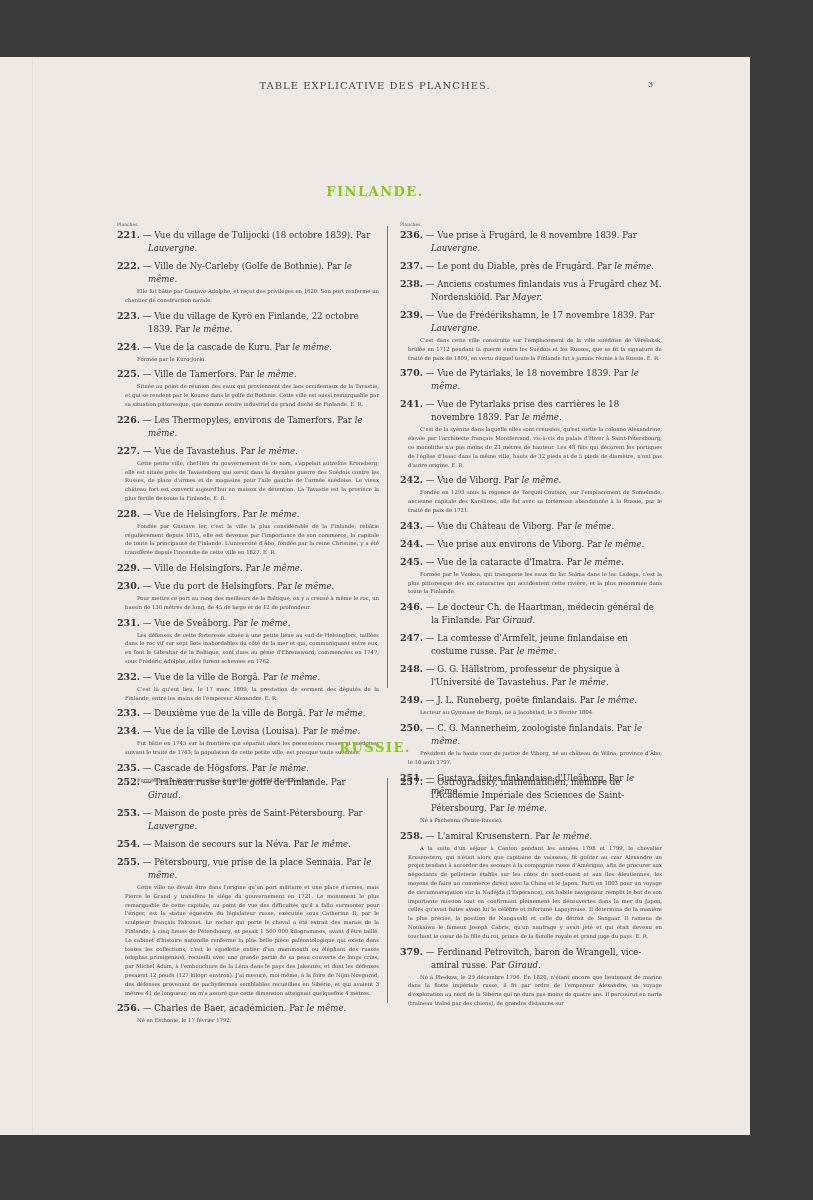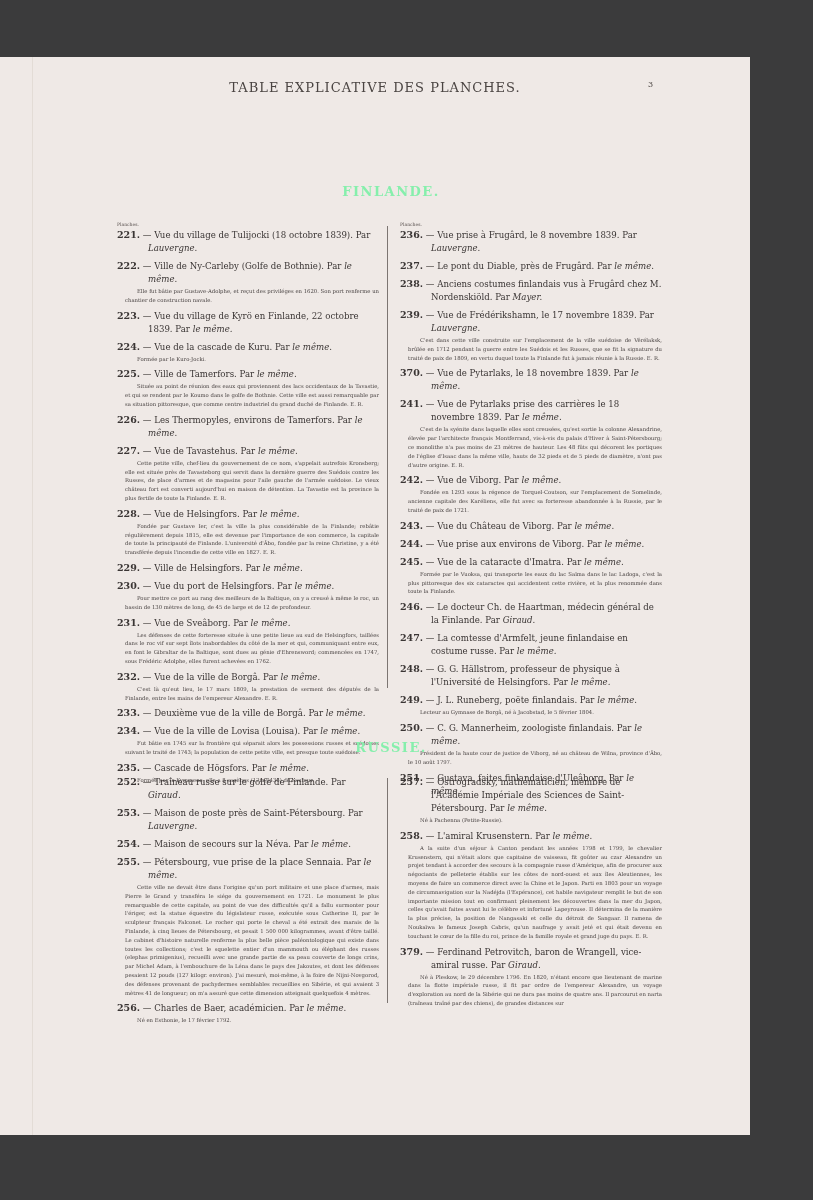--- a/index.html
+++ b/index.html
@@ -1,24 +1,24 @@
 <!DOCTYPE html>
 <html><head>
 <meta charset="utf-8">
 <style>
   html, body { margin:0; padding:0; }
   body { width:813px; height:1200px; background:#3b3b3c; position:relative; overflow:hidden;
          font-family:"DejaVu Serif", "Liberation Serif", serif; color:#3a3534; }
   .paper { position:absolute; left:0; top:57px; width:750px; height:1078px; background:#efe9e6; }
   .fold { position:absolute; left:32px; top:0; width:1px; height:100%; background:#e3dcd6; }
   .running-head { position:absolute; top:80px; left:0; width:750px; text-align:center;
-                  font-size:13px; letter-spacing:1px; color:#4a4442; }
+                  font-size:10px; letter-spacing:1px; color:#4a4442; }
   .page-num { position:absolute; top:80px; left:648px; font-size:8px; color:#4a4442; }
-  .section-title { position:absolute; left:16px; width:750px; text-align:center; font-weight:bold;
-                   font-size:13px; letter-spacing:1.5px; color:#86efac; }
+  .section-title { position:absolute; left:0; width:750px; text-align:center; font-weight:bold;
+                   font-size:13px; letter-spacing:1.5px; color:#84cc16; }
   .col { position:absolute; }
   .col-rule { position:absolute; width:1px; background:#7c7572; }
   .planches { font-size:4.5px; color:#5a5250; margin-bottom:1px; }
   .entry { margin-bottom:4px; }
   .entry-head { font-size:8.6px; line-height:13px; padding-left:31px; text-indent:-31px; }
   .num { font-weight:bold; font-size:9.5px;text-align:center; }
   .by { font-style:italic; }
   .note { font-size:5.3px; line-height:8.8px; padding-left:8px; text-indent:12px; text-align:justify;
           color:#474140; margin-top:1px; }
 </style>
@@ -128,21 +128,21 @@
       <div class="entry-head"><span class="num">245.</span><span> — Vue de la cataracte d'Imatra. Par </span><span class="by">le même.</span></div>
       <div class="note">Formée par le Vuoksa, qui transporte les eaux du lac Saïma dans le lac Ladoga, c'est la plus pittoresque des six cataractes qui accidentent cette rivière, et la plus renommée dans toute la Finlande.</div>
     </div>
     <div class="entry">
       <div class="entry-head"><span class="num">246.</span><span> — Le docteur Ch. de Haartman, médecin général de la Finlande. Par </span><span class="by">Giraud.</span></div>
     </div>
     <div class="entry">
       <div class="entry-head"><span class="num">247.</span><span> — La comtesse d'Armfelt, jeune finlandaise en costume russe. Par </span><span class="by">le même.</span></div>
     </div>
     <div class="entry">
-      <div class="entry-head"><span class="num">248.</span><span> — G. G. Hällstrom, professeur de physique à l'Université de Helsingfors. Par </span><span class="by">le même.</span></div>
+      <div class="entry-head"><span class="num">248.</span><span> — G. G. Hällstrom, professeur de physique à l'Université de Tavastehus. Par </span><span class="by">le même.</span></div>
     </div>
     <div class="entry">
       <div class="entry-head"><span class="num">249.</span><span> — J. L. Runeberg, poëte finlandais. Par </span><span class="by">le même.</span></div>
       <div class="note">Lecteur au Gymnase de Borgâ, né à Jacobstad, le 5 février 1804.</div>
     </div>
     <div class="entry">
       <div class="entry-head"><span class="num">250.</span><span> — C. G. Mannerheim, zoologiste finlandais. Par </span><span class="by">le même.</span></div>
       <div class="note">Président de la haute cour de justice de Viborg, né au château de Wilna, province d'Âbo, le 10 août 1797.</div>
     </div>
     <div class="entry">

